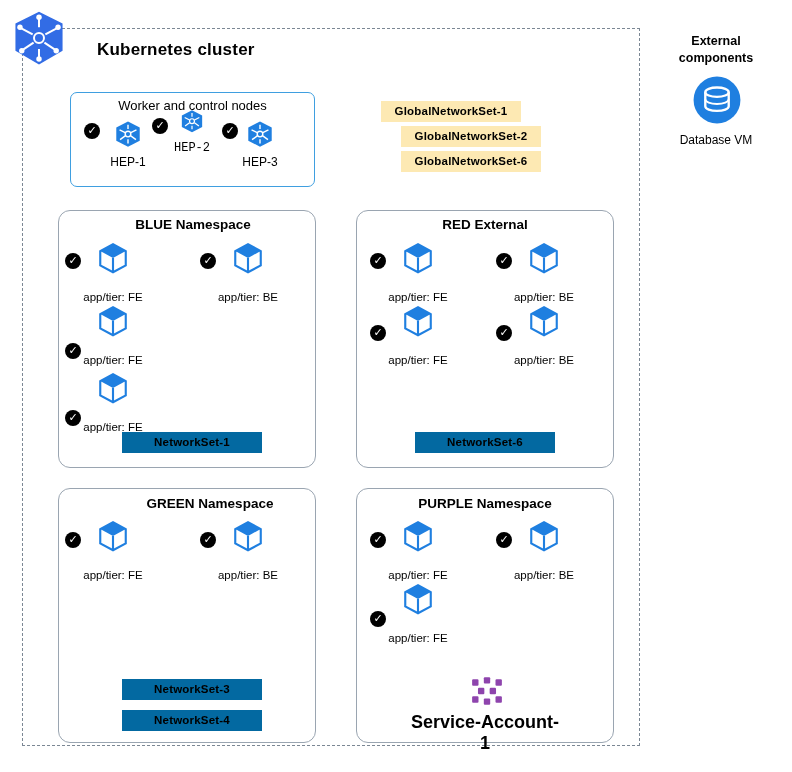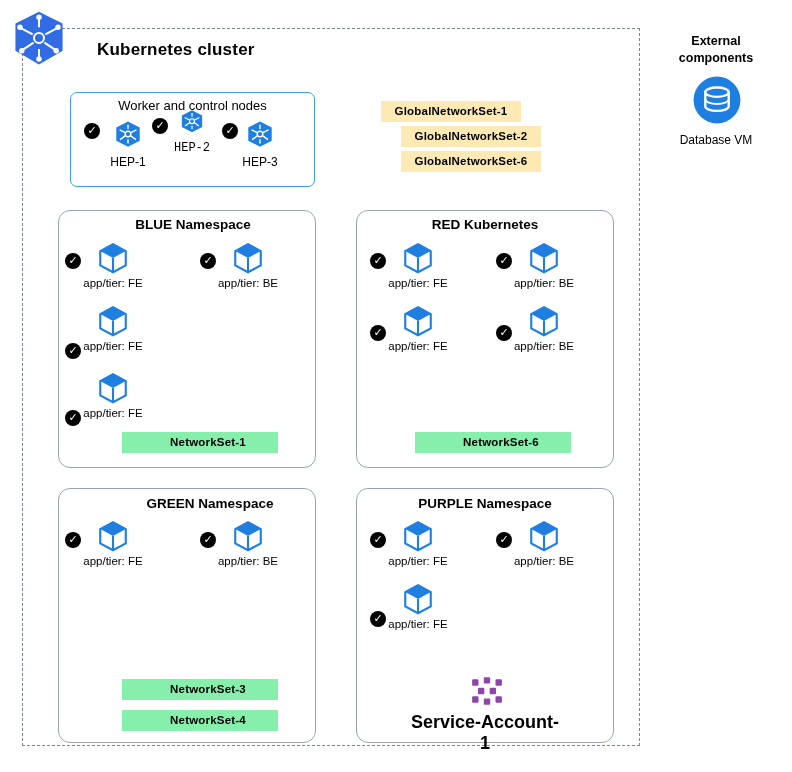--- a/index.html
+++ b/index.html
@@ -78,21 +78,21 @@
   
   .wl {
     position: absolute;
     width: 100px;
     text-align: center;
   }
   .wl .wl-label {
     font-size: 11.5px;
     white-space: nowrap;
     text-align: center;
-    margin-top: 1px;
+    margin-top: 15px;
   }
   .wl-ico {
     display: block;
     margin: 0 auto;
   }
 
   
   .check {
     position: absolute;
     width: 16px;
@@ -113,26 +113,26 @@
     text-align: center;
   }
   .hep .hep-label {
     font-size: 12px;
     margin-top: 1px;
   }
 
   
   .netset {
     position: absolute;
-    background: #86efac;
+    background: #0369a1;
     color: #000000;
     font-size: 11.5px;
     font-weight: bold;
     text-align: center;
-    padding: 4px 0 5px 16px;
+    padding: 4px 0 5px 0;
     width: 140px;
     letter-spacing: 0.2px;
   }
   .gnetset {
     position: absolute;
     background: #fde9b3;
     color: #000000;
     font-size: 11.5px;
     font-weight: bold;
     text-align: center;
@@ -297,21 +297,21 @@
     <polygon points="32,4 56,17 32,30 8,17" fill="#1F7FE0"></polygon>
     <path d="M32 30 L32 57" stroke="#1F7FE0" stroke-width="4" fill="none"></path>
   </svg>
   <div class="wl-label">app/tier: FE</div>
 </div>
 <div class="check" style="left:65px; top:410px;">✓</div>
 
 <div class="netset" style="left:122px; top:432px;">NetworkSet-1</div>
 
 <div class="ns-panel" style="left:356px; top:210px; width:258px; height:258px;"></div>
-<div class="ns-title" style="left:356px; top:217px; width:258px;">RED Kubernetes</div>
+<div class="ns-title" style="left:356px; top:217px; width:258px;">RED External</div>
 
 <div class="wl" style="left:368px; top:242px;">
   <svg class="wl-ico" width="34" height="34" viewBox="0 0 64 64">
     <polygon points="32,4 56,17 56,44 32,57 8,44 8,17" fill="none" stroke="#1F7FE0" stroke-width="4"></polygon>
     <polygon points="32,4 56,17 32,30 8,17" fill="#1F7FE0"></polygon>
     <path d="M32 30 L32 57" stroke="#1F7FE0" stroke-width="4" fill="none"></path>
   </svg>
   <div class="wl-label">app/tier: FE</div>
 </div>
 <div class="check" style="left:370px; top:253px;">✓</div>

